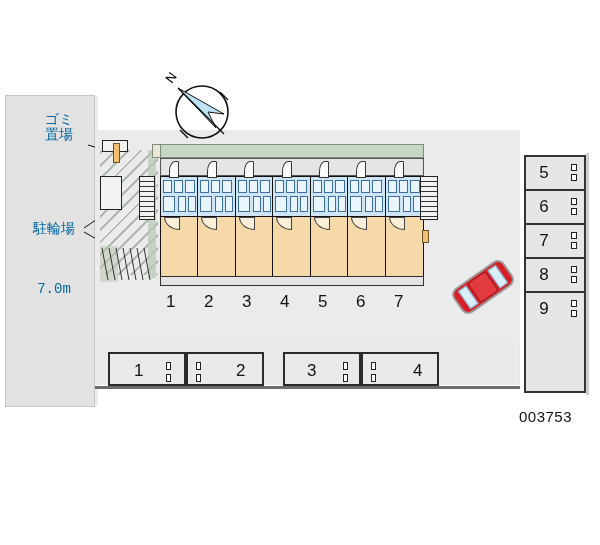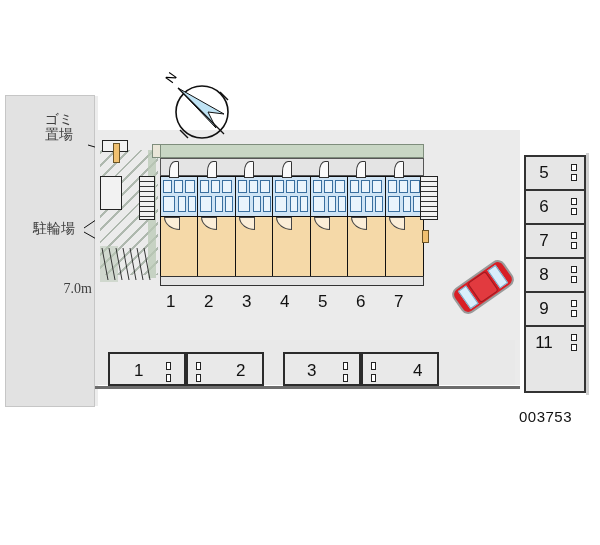--- a/index.html
+++ b/index.html
@@ -5,29 +5,29 @@
   html,body{margin:0;padding:0;background:#ffffff;}
   body{width:600px;height:545px;overflow:hidden;
        font-family:"Liberation Sans","DejaVu Sans",sans-serif;}
   #canvas{position:relative;width:600px;height:545px;background:#ffffff;}
 
   
   .road-strip{position:absolute;left:5px;top:95px;width:90px;height:312px;
      background:#e2e2e2;border:1px solid #c6c6c6;box-sizing:border-box;}
   .road-strip::after{content:"";position:absolute;right:-4px;top:0;bottom:0;width:3px;background:#ededed;}
 
-  .jp{font-family:"DejaVu Sans","Liberation Sans",sans-serif;color:#404040;}
+  .jp{font-family:"DejaVu Sans","Liberation Sans",sans-serif;color:#0369a1;}
 
   .lbl-gomi{position:absolute;left:28px;top:112px;width:62px;text-align:center;
      font-size:14px;line-height:15px;letter-spacing:0px;}
   .lbl-chu{position:absolute;left:14px;top:220px;width:80px;text-align:center;
      font-size:14px;line-height:16px;}
   .lbl-road{position:absolute;left:16px;top:280px;width:76px;text-align:center;
      font-size:14px;line-height:18px;}
-  .lbl-road .m{font-family:Liberation Serif, serif;text-align:right;}
+  .lbl-road .m{font-family:Liberation Mono, monospace;}
 
   
   .ground{position:absolute;left:95px;top:130px;width:425px;height:255px;background:#ebebeb;}
   .ground2{position:absolute;left:95px;top:340px;width:420px;height:45px;background:#e9e9e9;}
 
   
   .compass{position:absolute;left:160px;top:68px;width:78px;height:74px;}
 
   
   .bldg{position:absolute;left:152px;top:144px;width:280px;height:145px;}
@@ -316,27 +316,20 @@
           <b></b>
         </div>
       </div>
       <div class="pcell">
         <div class="num">9</div>
         <div class="mk">
           <b></b>
           <b></b>
         </div>
       </div>
-      <div class="pcell">
-        <div class="num">11</div>
-        <div class="mk">
-          <b></b>
-          <b></b>
-        </div>
-      </div>
     </div>
   <div class="pcol-rail"></div>
 
   <div id="bottom-stalls">
       <div class="bstall" style="left: 108px; width: 78px;">
         <div class="num" style="left: 24px;">1</div>
         <div class="mk" style="left: 56px;">
           <b></b>
           <b></b>
         </div>

